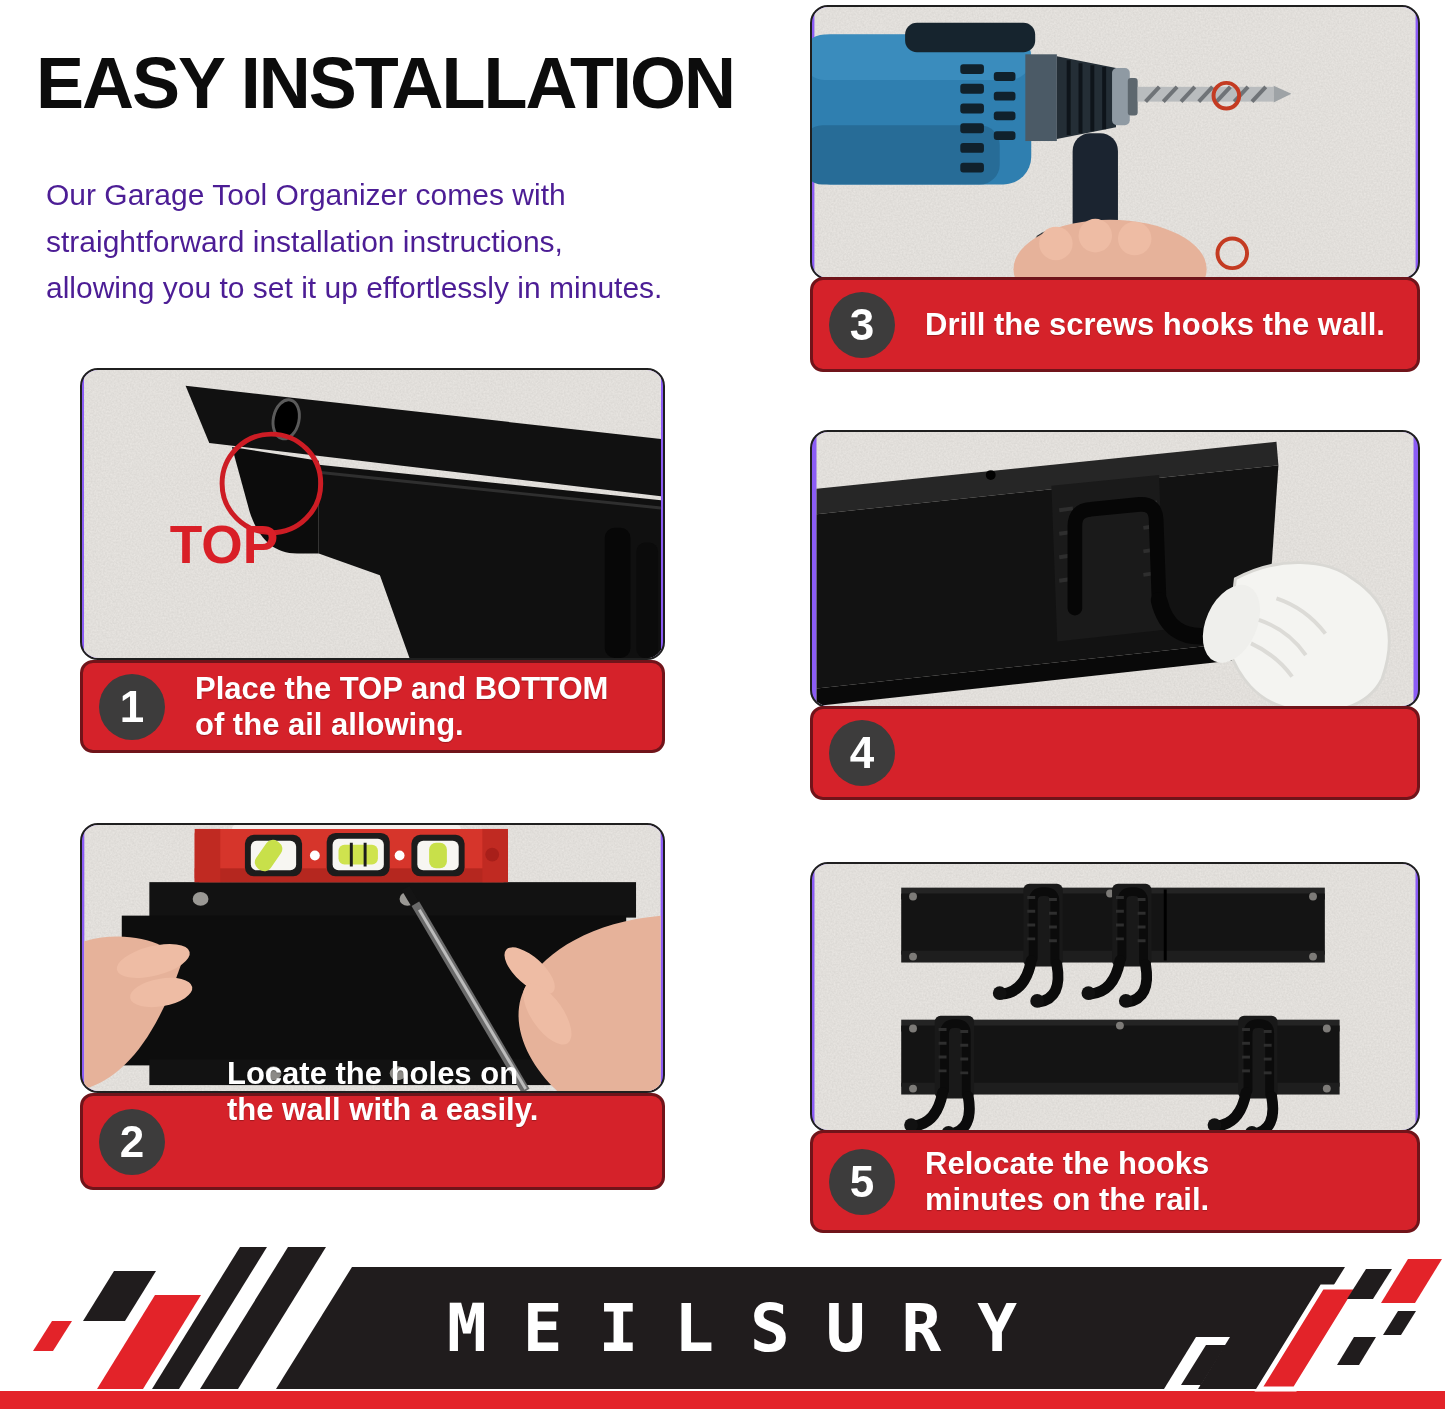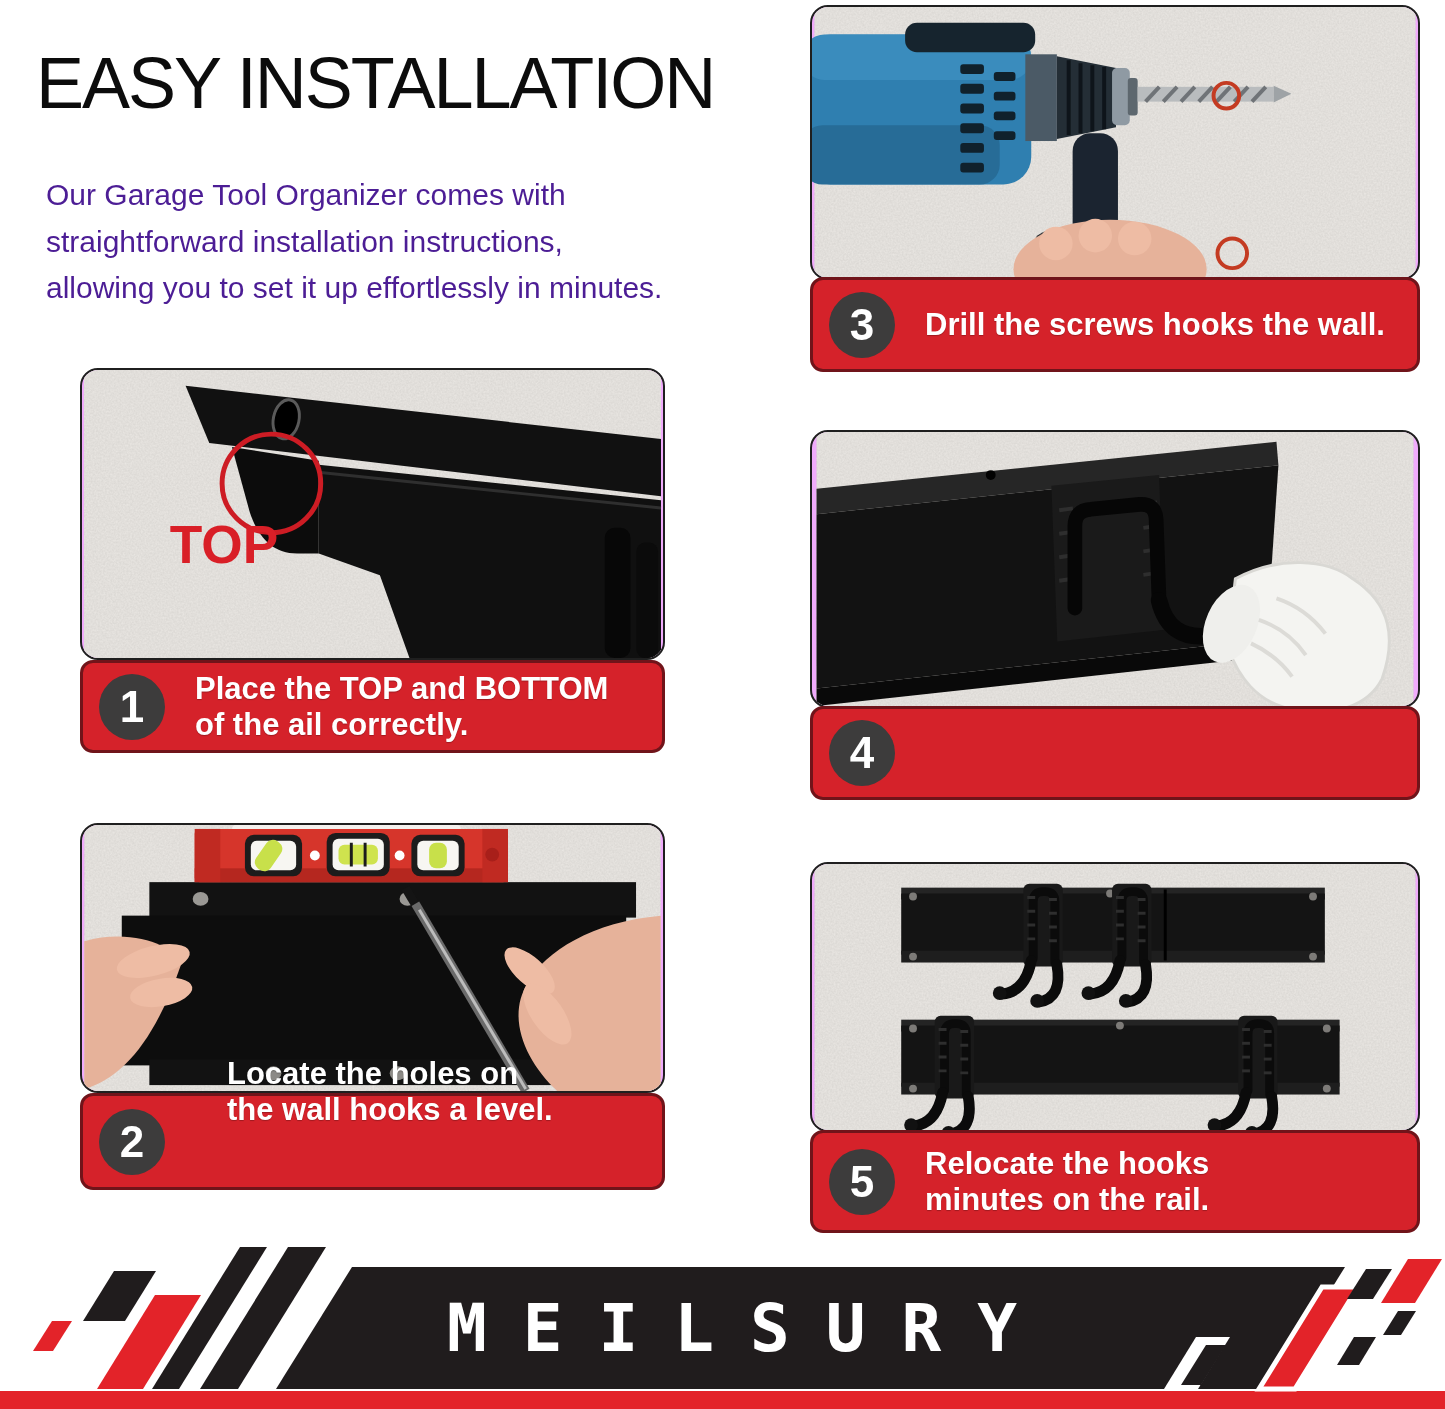--- a/index.html
+++ b/index.html
@@ -2,32 +2,32 @@
 <html><head>
 <meta charset="utf-8">
 <style>
   html,body{margin:0;padding:0;background:#ffffff;}
   #canvas{
     position:relative;width:1445px;height:1409px;background:#ffffff;
     font-family:"Liberation Sans",sans-serif;overflow:hidden;
   }
   .page-title{
     position:absolute;left:36px;top:42px;width:740px;
-    font-size:72px;font-weight:normal;letter-spacing:-2px;color:#0c0c0c;
+    font-size:72px;font-weight:bold;letter-spacing:-2px;color:#0c0c0c;
     white-space:nowrap;
   }
   .intro-text{
     position:absolute;left:46px;top:172px;width:740px;
     font-size:30px;color:#4c1d95;line-height:1.55;white-space:pre-line;
   }
   .step-card{position:absolute;}
   .photo{
     position:absolute;left:0;top:0;right:0;
     border:2px solid #1f1f1f;border-radius:18px;overflow:hidden;
-    background:#f0abfc;box-sizing:border-box;
+    background:#8b5cf6;box-sizing:border-box;
   }
   .photo svg{display:block;width:100%;height:100%;}
   .banner{
     position:absolute;left:0;right:0;
     background:#d5222a;border:3px solid #70141a;border-radius:13px;
     display:flex;align-items:center;box-sizing:border-box;
     padding:6px 18px 6px 16px;z-index:5;
   }
   .num-circle{
     flex:none;width:66px;height:66px;border-radius:50%;background:#3d3c3c;
@@ -92,21 +92,21 @@
           <rect x="528" y="160" width="26" height="132" rx="10" fill="#070707"></rect>
           <rect x="560" y="175" width="22" height="117" rx="9" fill="#0b0b0b"></rect>
         </g>
         <circle cx="190" cy="115" r="50" fill="none" stroke="#cd1c24" stroke-width="5"></circle>
         <text x="142" y="196" text-anchor="middle" class="annot-top">TOP</text>
       </svg>
     </div>
     <div class="banner">
       <div class="num-circle">1</div>
       <div class="caption">Place the TOP and BOTTOM
-of the ail correctly.</div>
+of the ail allowing.</div>
     </div>
   </div>
 
   <div class="step-card" id="card2">
     <div class="photo">
       <svg viewBox="0 0 585 270">
         <rect width="585" height="270" fill="#ebe8e4"></rect>
         <rect width="585" height="270" filter="url(#stucco)"></rect>
         <g>
           <rect x="66" y="58" width="494" height="36" fill="#121212"></rect>
@@ -151,21 +151,21 @@
         <g fill="#e6b29a">
           <path d="M585,92 C516,98 468,128 450,160 C428,196 448,240 480,270 L585,270 Z"></path>
           <ellipse cx="452" cy="148" rx="32" ry="14" transform="rotate(42 452 148)" fill="#eebca4"></ellipse>
           <ellipse cx="470" cy="192" rx="36" ry="16" transform="rotate(55 470 192)" fill="#eebca4"></ellipse>
         </g>
       </svg>
     </div>
     <div class="banner">
       <div class="num-circle">2</div>
       <div class="caption raised">Locate the holes on
-the wall hooks a level.</div>
+the wall with a easily.</div>
     </div>
   </div>
 
   <div class="step-card" id="card3">
     <div class="photo">
       <svg viewBox="0 0 610 275">
         <rect width="610" height="275" fill="#ebe8e4"></rect>
         <rect width="610" height="275" filter="url(#stucco)"></rect>
         <g>
           <rect x="-12" y="28" width="232" height="152" rx="28" fill="#2f7fb0"></rect>

